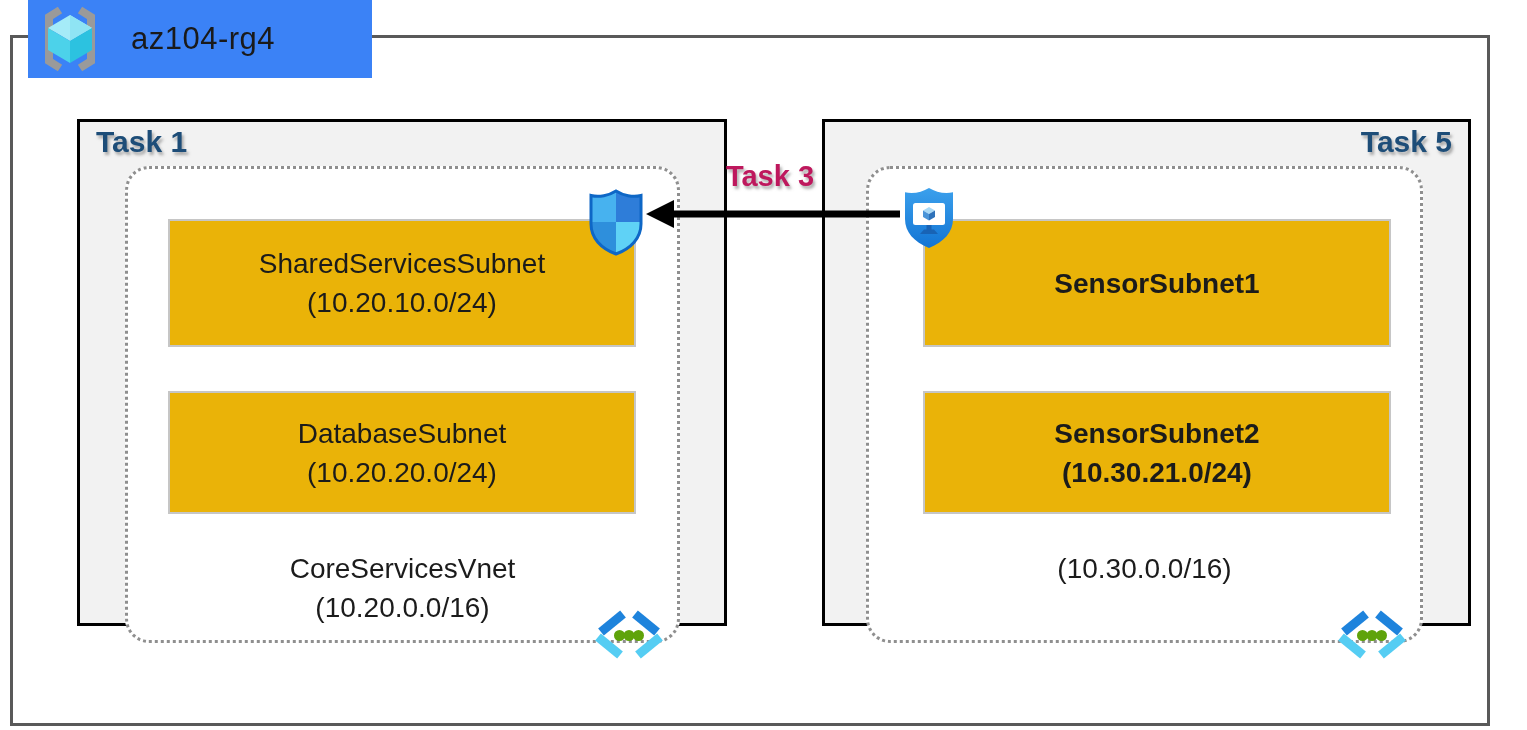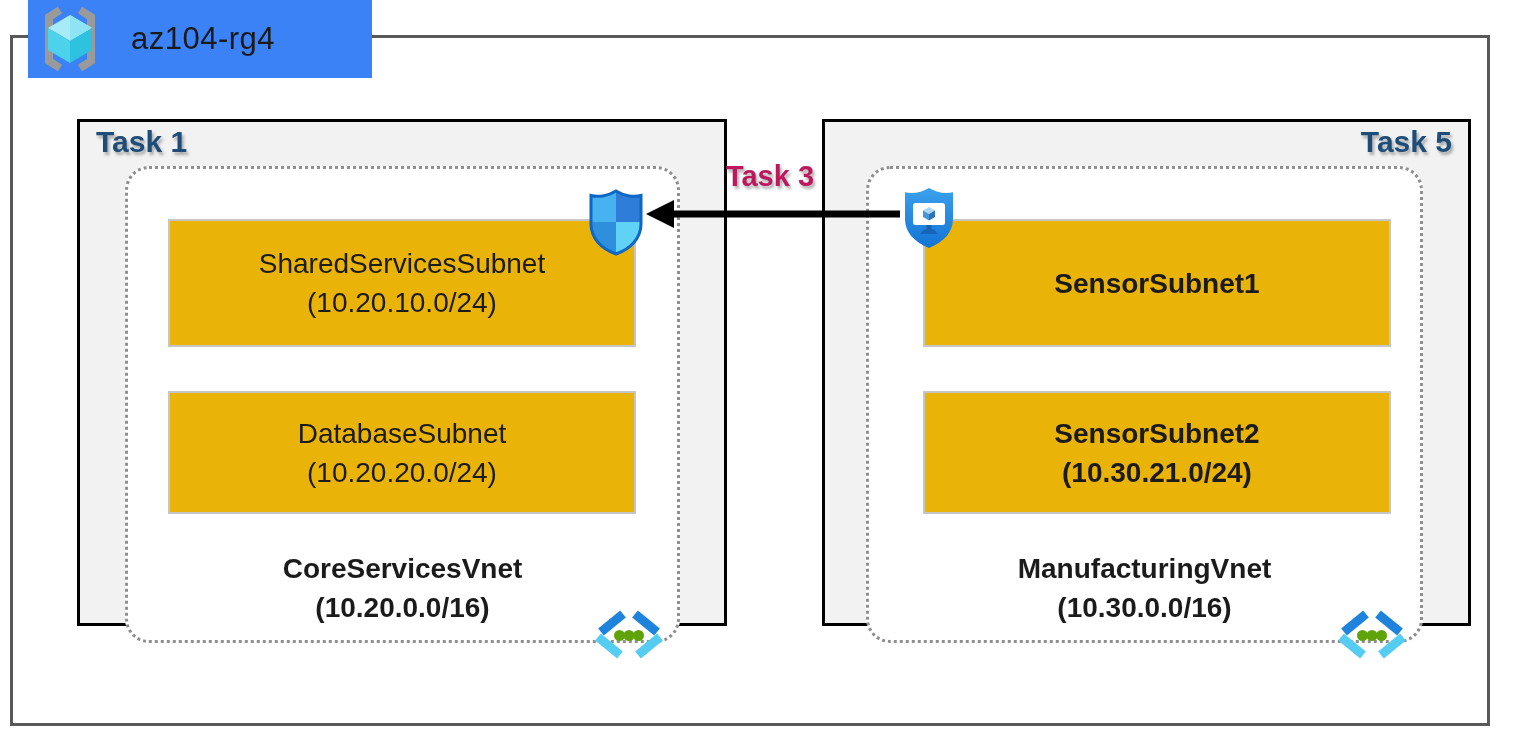--- a/index.html
+++ b/index.html
@@ -36,21 +36,21 @@
   
   .subnet-box { position:absolute; left:40px; width:468px; background:#eab308;
                 border:2px solid #c6c6c6; display:flex; flex-direction:column;
                 align-items:center; justify-content:center; }
   .task-box.right .subnet-box { left:54px;font-weight:bold; }
   .subnet-box.first  { top:50px;  height:128px; }
   .subnet-box.second { top:222px; height:123px; }
   .subnet-box .line { font-size:28px; color:#1b1b1b; line-height:39px; text-align:center; }
 
   
-  .vnet-caption { position:absolute; left:0; right:0; top:380px; text-align:center;font-weight:bold; }
+  .vnet-caption { position:absolute; left:0; right:0; top:380px; text-align:center; }
   .vnet-caption .line { font-size:28px; color:#1b1b1b; line-height:39px; }
 
   
   .vnet-icon { position:absolute; right:10px; bottom:-28px; width:76px; height:60px; z-index:3; }
 
   
   .arrow-svg { position:absolute; left:640px; top:192px; width:265px; height:46px; z-index:5; }
   .task3-label { position:absolute; left:703px; top:160px; width:134px; text-align:center;
                  font-size:29px; font-weight:700; color:#be185d; z-index:6;
                  text-shadow:2px 3px 3px rgba(110,110,110,0.55); }
@@ -109,21 +109,20 @@
 
     <div class="vnet-box">
       <div class="subnet-box first">
         <div class="line">SensorSubnet1</div>
       </div>
       <div class="subnet-box second">
         <div class="line">SensorSubnet2</div>
         <div class="line">(10.30.21.0/24)</div>
       </div>
       <div class="vnet-caption">
-        <div class="line">ManufacturingVnet</div>
         <div class="line">(10.30.0.0/16)</div>
       </div>
       <svg class="vnet-icon" viewBox="0 0 76 60">
         <path d="M32 6 L10 24" stroke="#1e83dc" stroke-width="9" fill="none"></path>
         <path d="M7 29 L29 47" stroke="#55cdf3" stroke-width="9" fill="none"></path>
         <path d="M44 6 L66 24" stroke="#1e83dc" stroke-width="9" fill="none"></path>
         <path d="M69 29 L47 47" stroke="#55cdf3" stroke-width="9" fill="none"></path>
         <circle cx="28.5" cy="27.5" r="5.5" fill="#5fa30a"></circle>
         <circle cx="38" cy="27.5" r="5.5" fill="#5fa30a"></circle>
         <circle cx="47.5" cy="27.5" r="5.5" fill="#5fa30a"></circle>

